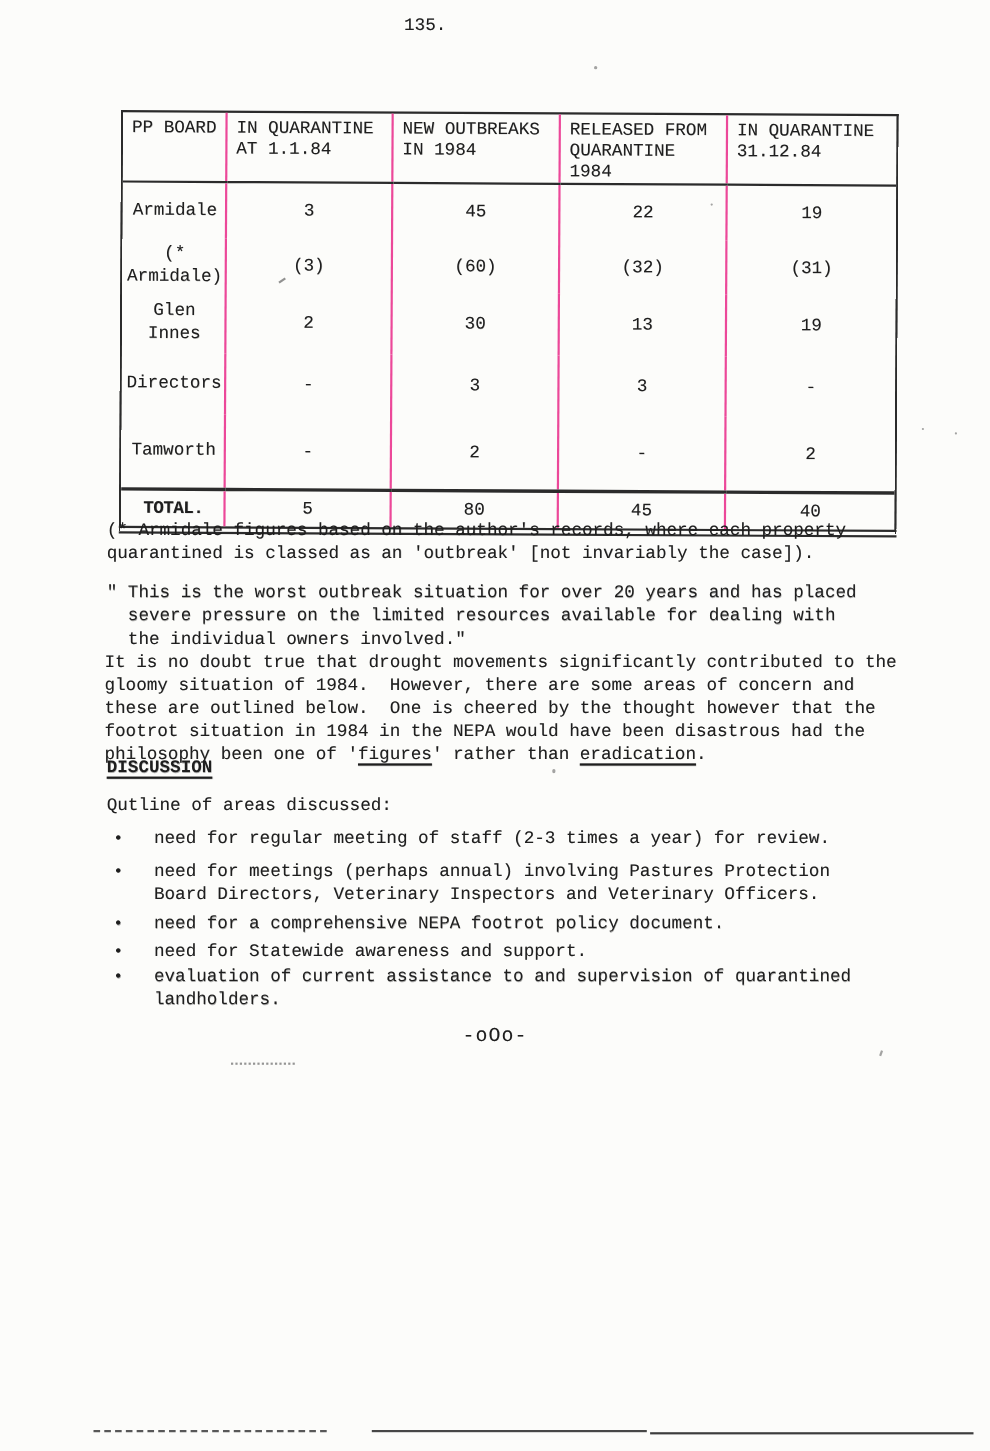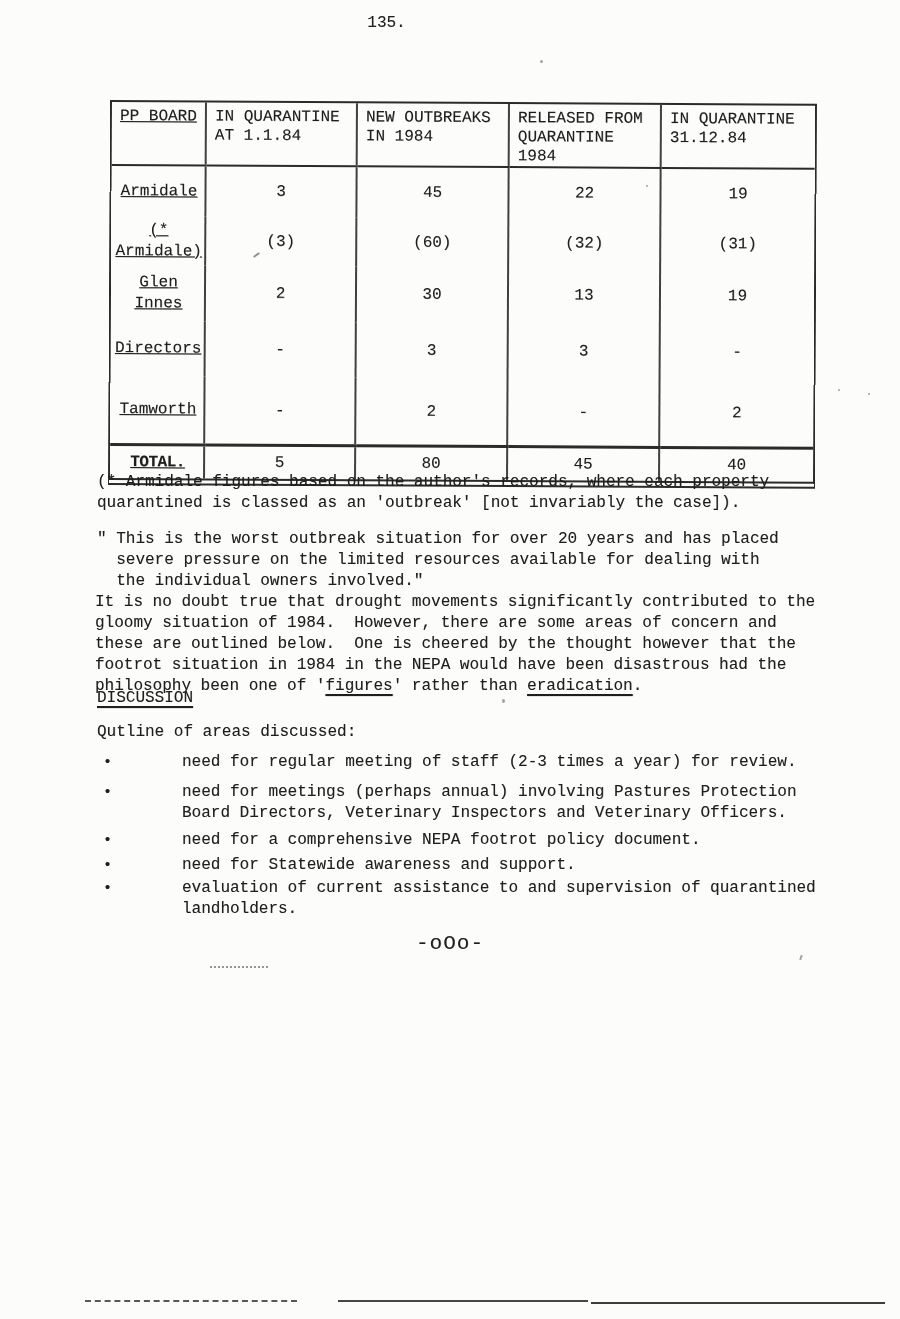--- a/index.html
+++ b/index.html
@@ -24,22 +24,22 @@
     left: 110px; top: 100px;
     border: 2px solid #2b2b2b;
     border-bottom: 7px double #2b2b2b;
     transform: rotate(0.3deg);
     transform-origin: top left;
     background: transparent;
   }
   table { border-collapse: collapse; table-layout: fixed; width: 703px; font-size: 16px; }
   col.c0 { width: 94px; } col.c1 { width: 151px; } col.c2 { width: 152px; }
   col.c3 { width: 152px; } col.c4 { width: 154px; }
-  th, td { border-left: 2px solid #404040; }
-  th:first-child, td:first-child { border-left: none; text-decoration: underline; }
+  th, td { border-left: 2px solid #ec4899; }
+  th:first-child, td:first-child { border-left: none; }
   th {
     height: 56px; vertical-align: top; text-align: left;
     padding: 5px 0 0 8px; font-weight: normal;
     white-space: pre; line-height: 19px;
     border-bottom: 2px solid #2b2b2b;
   }
   th.center { text-align: center; padding-left: 0; }
   td.label { padding-left: 3px; white-space: pre; vertical-align: middle; line-height: 21px; text-align: center; }
   td.val { text-align: center; vertical-align: middle; }
   tr.r0 td { height: 48px; }
@@ -49,28 +49,28 @@
   tr.r4 td { height: 65px; }
   tr.total td { border-top: 3px solid #2b2b2b; height: 30px; }
   tr.total td.label { font-weight: 700; letter-spacing: -0.5px; }
 
   
   .textblock { font-size: 16px; line-height: 21px; }
   .footnote { left: 97px; top: 472px; }
   .quote { left: 97px; top: 529px; }
   .para { left: 95px; top: 592px; }
   .para u, .heading { text-decoration: underline; text-underline-offset: 4px; text-decoration-thickness: 2px; }
-  .heading { left: 97px; top: 689px; font-weight: 400; font-size: 16px; }
+  .heading { left: 97px; top: 689px; font-weight: 700; font-size: 16px; }
   .outline { left: 97px; top: 722px; }
   .bullets { left: 103px; top: 752px; width: 730px; }
   .bullet-row { display: flex; align-items: flex-start; }
   .bullet-row .marker { width: 37px; flex: 0 0 37px; font-size: 15px; }
-  .bullet-row .btext { flex: 1; margin-left: 42px; }
+  .bullet-row .btext { flex: 1; }
   .b1 { margin-top: 9px; } .b2 { margin-top: 6px; } .b3 { margin-top: 4px; } .b4 { margin-top: 2px; }
-  .closing { top: 932px; left: 0; width: 900px; text-align: center; font-size: 21px; letter-spacing: 1px; }
+  .closing { top: 932px; left: 0; width: 900px; text-align: center; font-size: 18px; letter-spacing: 1px; }
 
   
   .speck { position: absolute; background: #4a4a4a; border-radius: 50%; }
   .dash-mark { position: absolute; left: 210px; top: 966px; width: 58px; border-top: 2px dotted #6a6a6a; opacity: 0.7; }
   .bline { position: absolute; }
   .bl1 { left: 85px; top: 1300px; width: 212px; border-top: 2px dashed #585858; }
   .bl2 { left: 338px; top: 1300px; width: 250px; border-top: 2px solid #474747; }
   .bl3 { left: 591px; top: 1302px; width: 294px; border-top: 2px solid #3d3d3d; }
 </style>
 </head>

